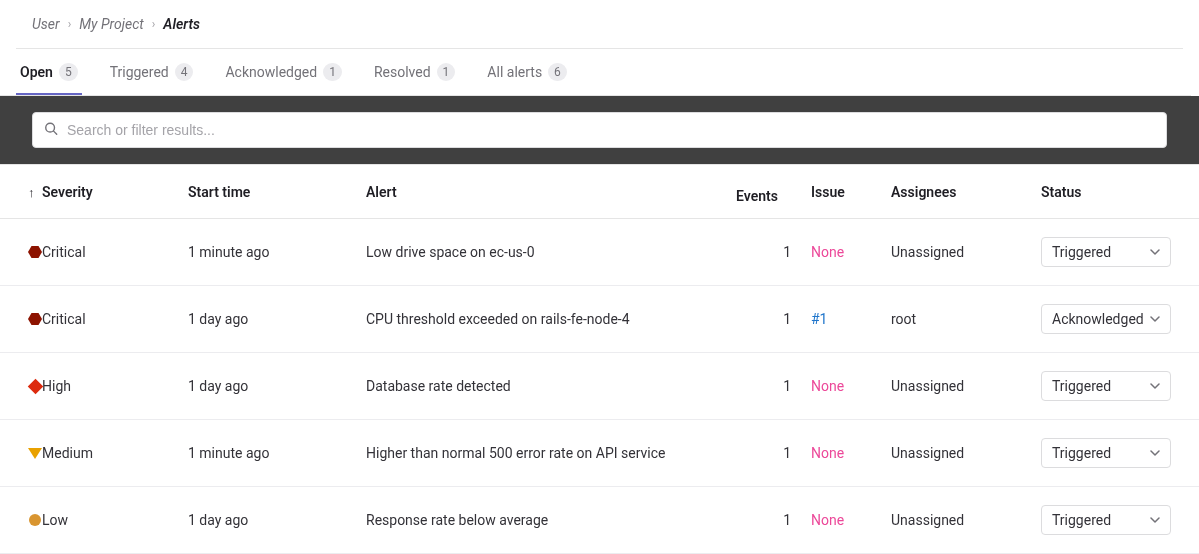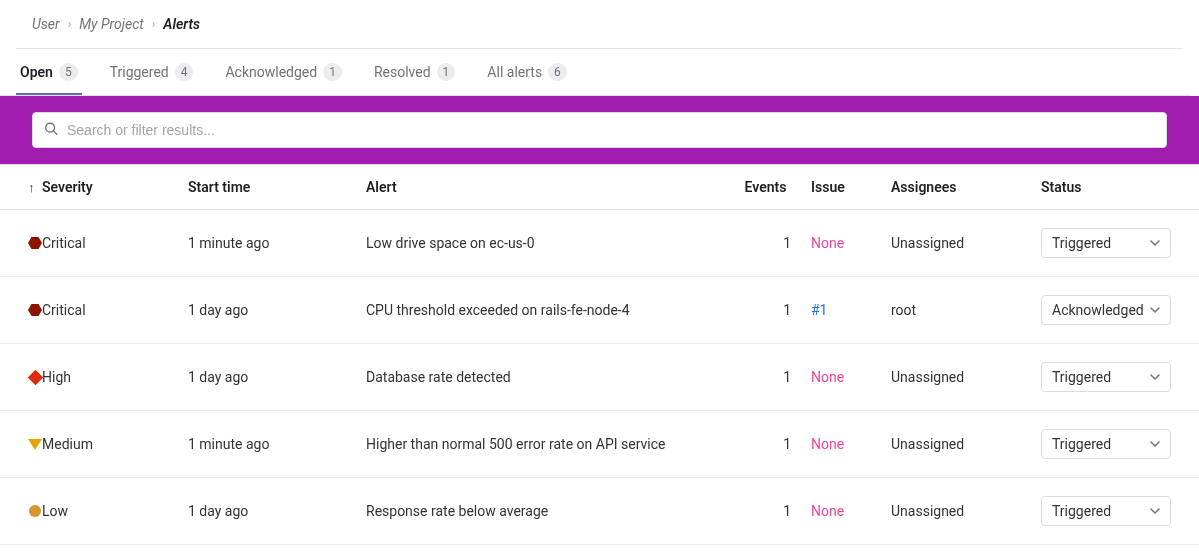--- a/index.html
+++ b/index.html
@@ -53,21 +53,21 @@
     height: 18px;
     padding: 0 6px;
     border-radius: 9px;
     background: #ececef;
     color: #737278;
     font-size: 12px;
     font-weight: 400;
   }
 
   .content {
-    background: #a21caf;
+    background: #404040;
     border-bottom: 1px solid #e5e5e5;
     padding: 16px;
   }
   .search-wrap {
     position: relative;
     margin: 0 16px;
   }
   .search-icon {
     position: absolute;
     left: 12px;
@@ -198,21 +198,21 @@
   </div>
 </div>
 
 <div class="table-header">
   <div>
     <span class="sort-icon">↑</span>
     <span>Severity</span>
   </div>
   <div>Start time</div>
   <div>Alert</div>
-  <div style="text-align:center;padding-right:16px;">Events</div>
+  <div style="text-align:left;padding-right:16px;margin-top:9px;">Events</div>
   <div>Issue</div>
   <div>Assignees</div>
   <div>Status</div>
 </div>
 
 <div id="rows-container">
     <div class="row">
       <div class="sev-cell">
         <span class="sev-icon">
           <div class="hexagon"></div>

